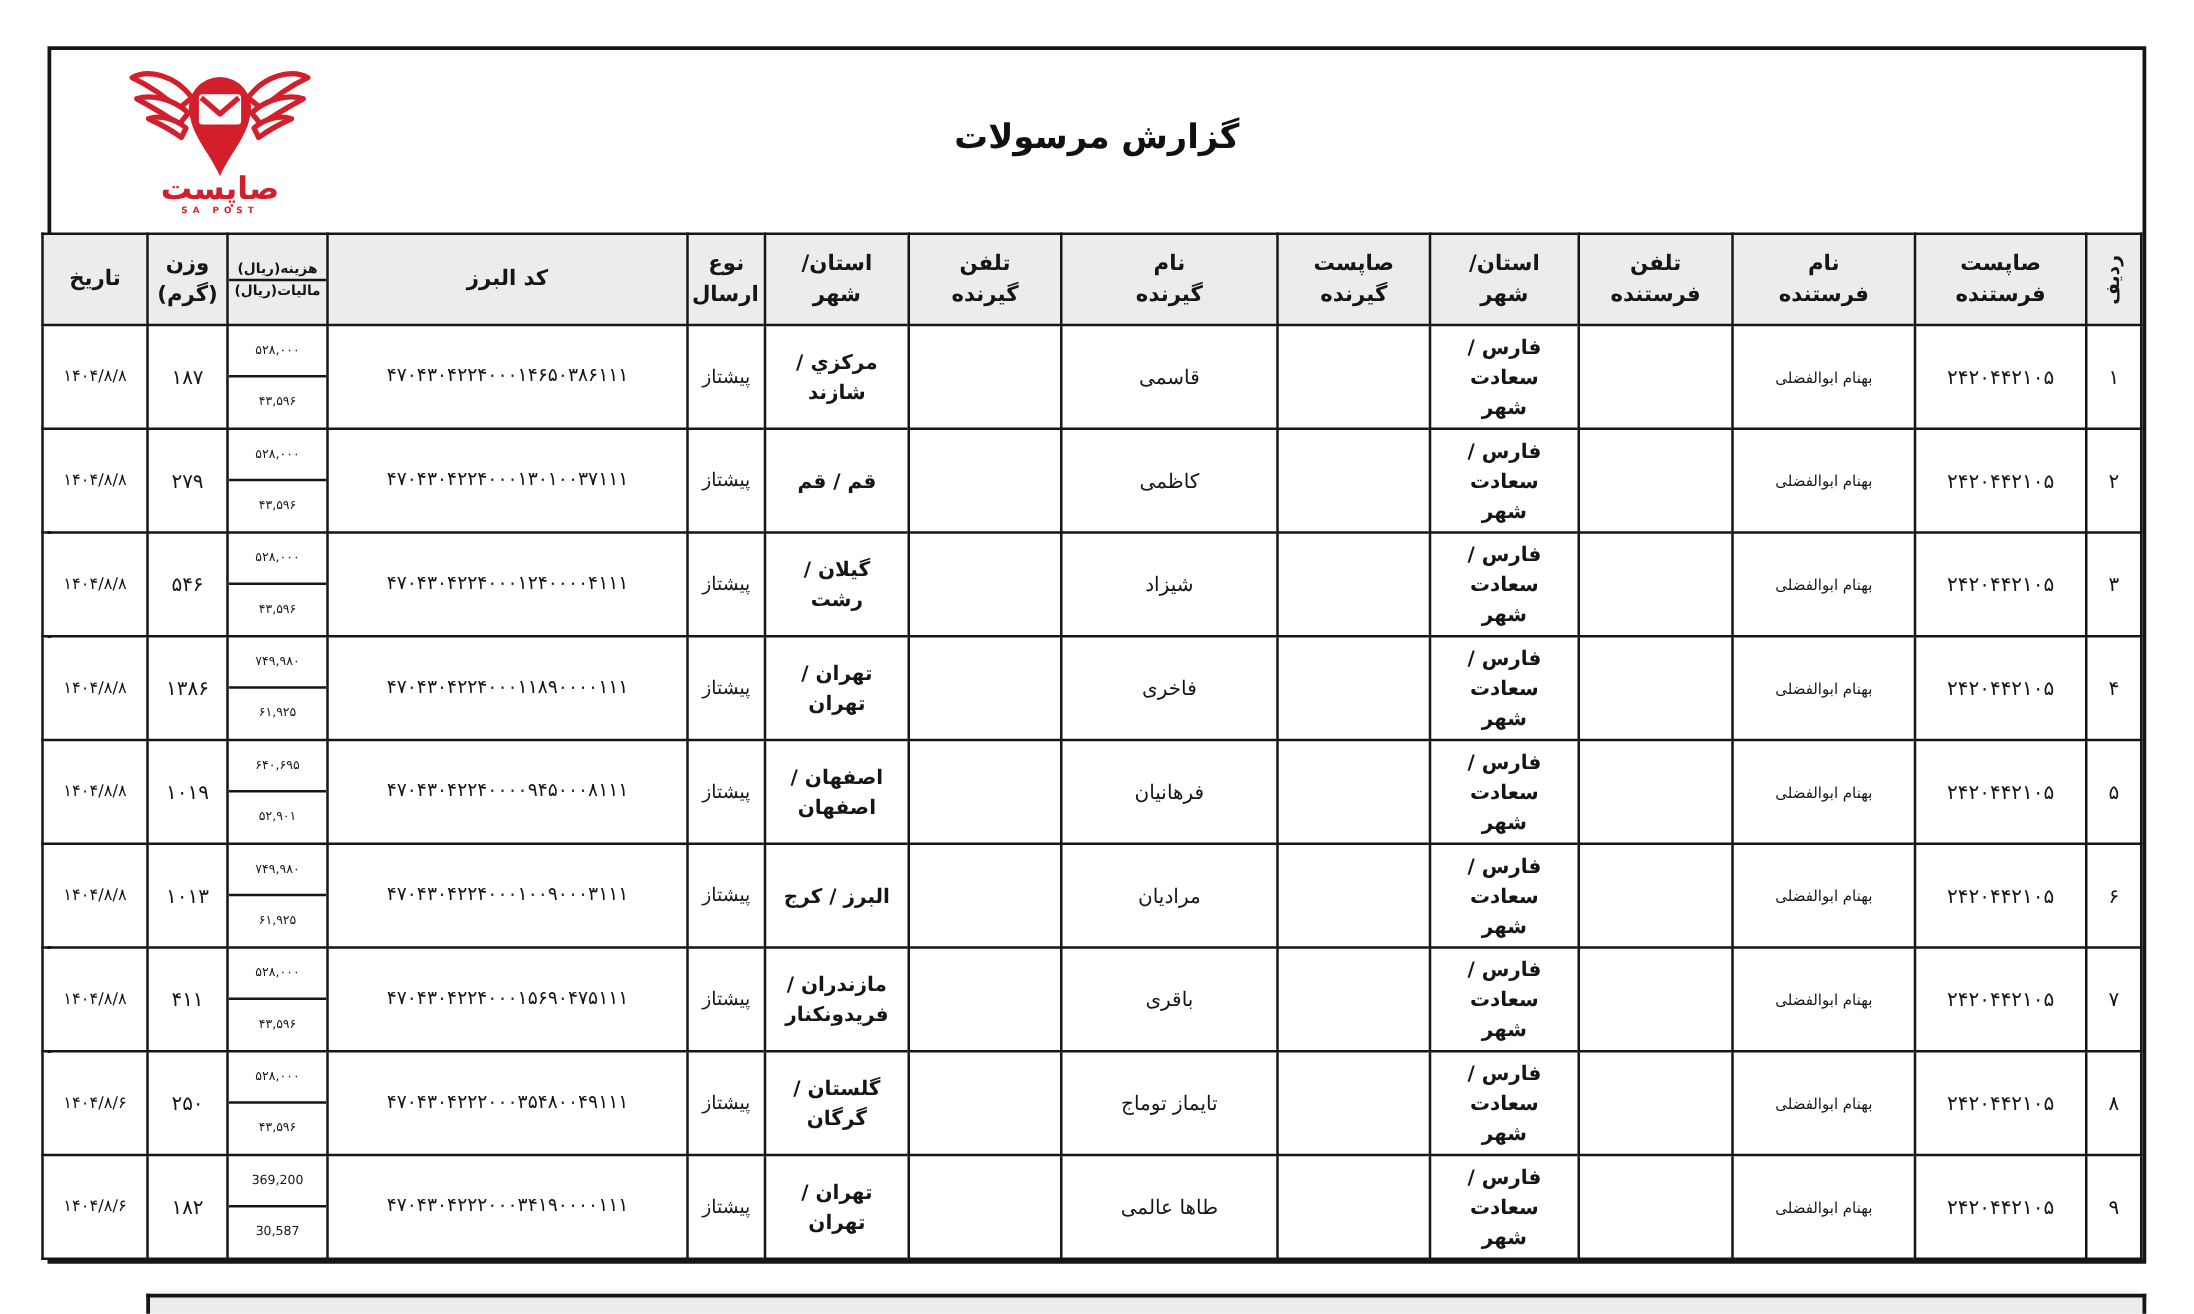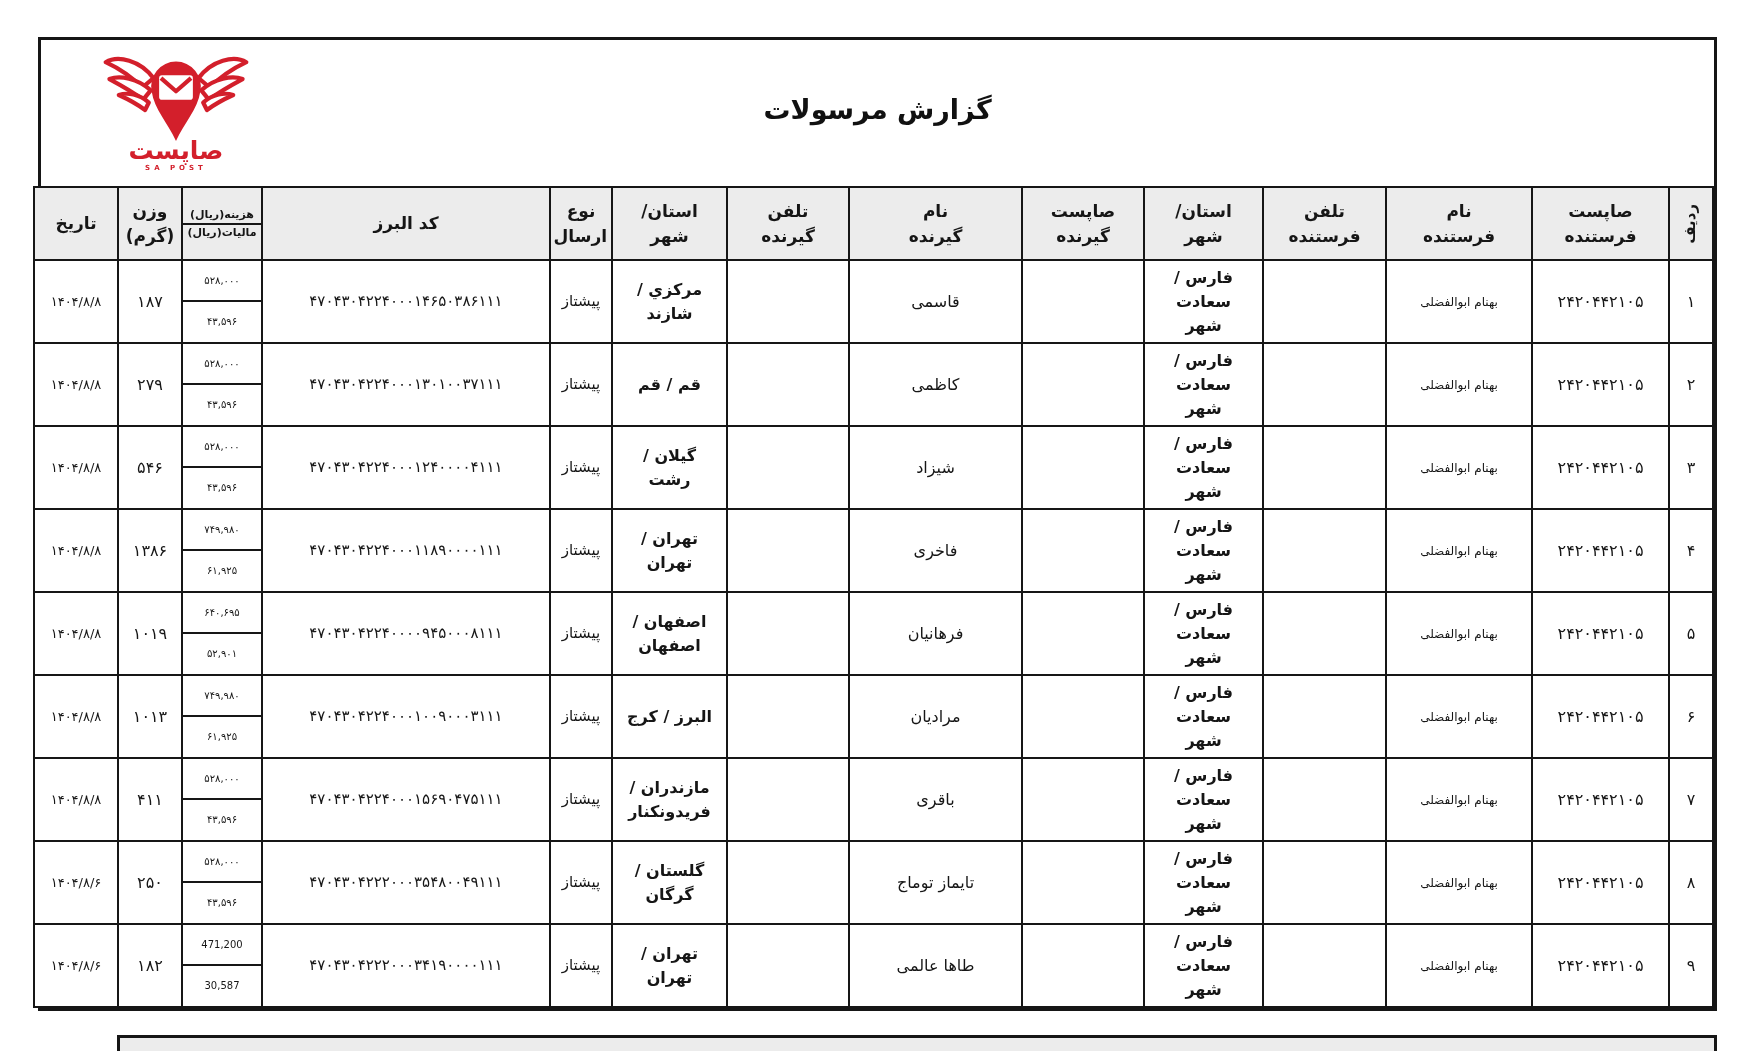--- a/index.html
+++ b/index.html
@@ -298,21 +298,21 @@
     <td class="c-sname">بهنام  ابوالفضلی</td>
     <td></td>
     <td class="c-scity">فارس / سعادت شهر</td>
     <td></td>
     <td>طاها عالمی</td>
     <td></td>
     <td class="c-rcity">تهران / تهران</td>
     <td class="c-type">پیشتاز</td>
     <td class="c-track">۴۷۰۴۳۰۴۲۲۲۰۰۰۳۴۱۹۰۰۰۰۱۱۱</td>
     <td class="split">
-      <div class="half top">471,200</div>
+      <div class="half top">369,200</div>
       <div class="half">30,587</div>
     </td>
     <td>۱۸۲</td>
     <td class="c-date">۱۴۰۴/۸/۶</td>
   </tr>
 </tbody>
     </table>
   </div>
 
   <div class="next-strip"></div>

